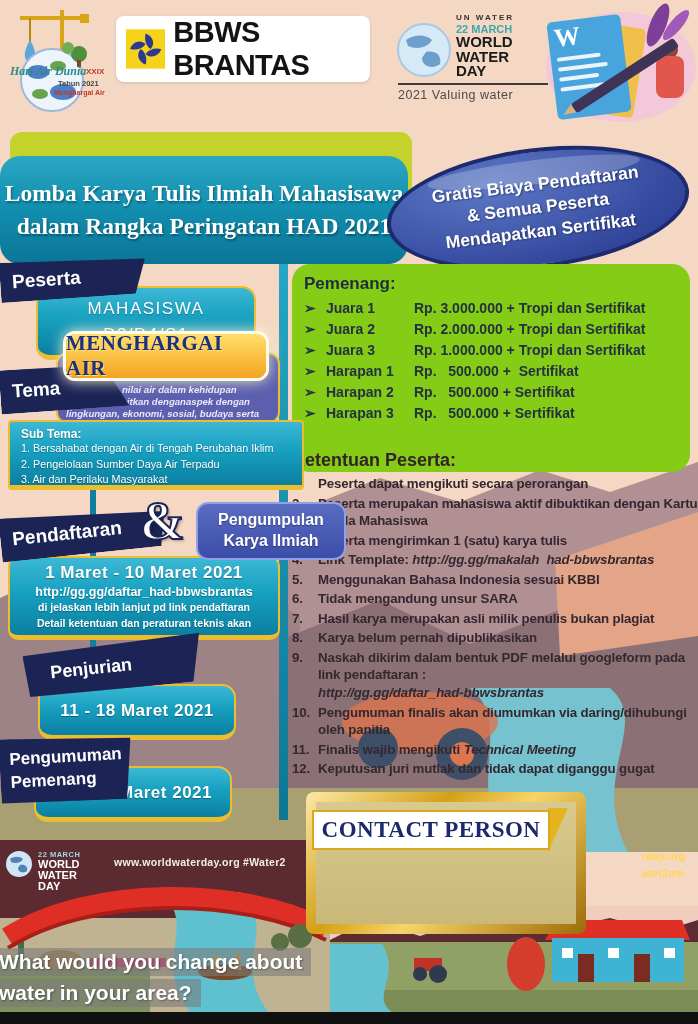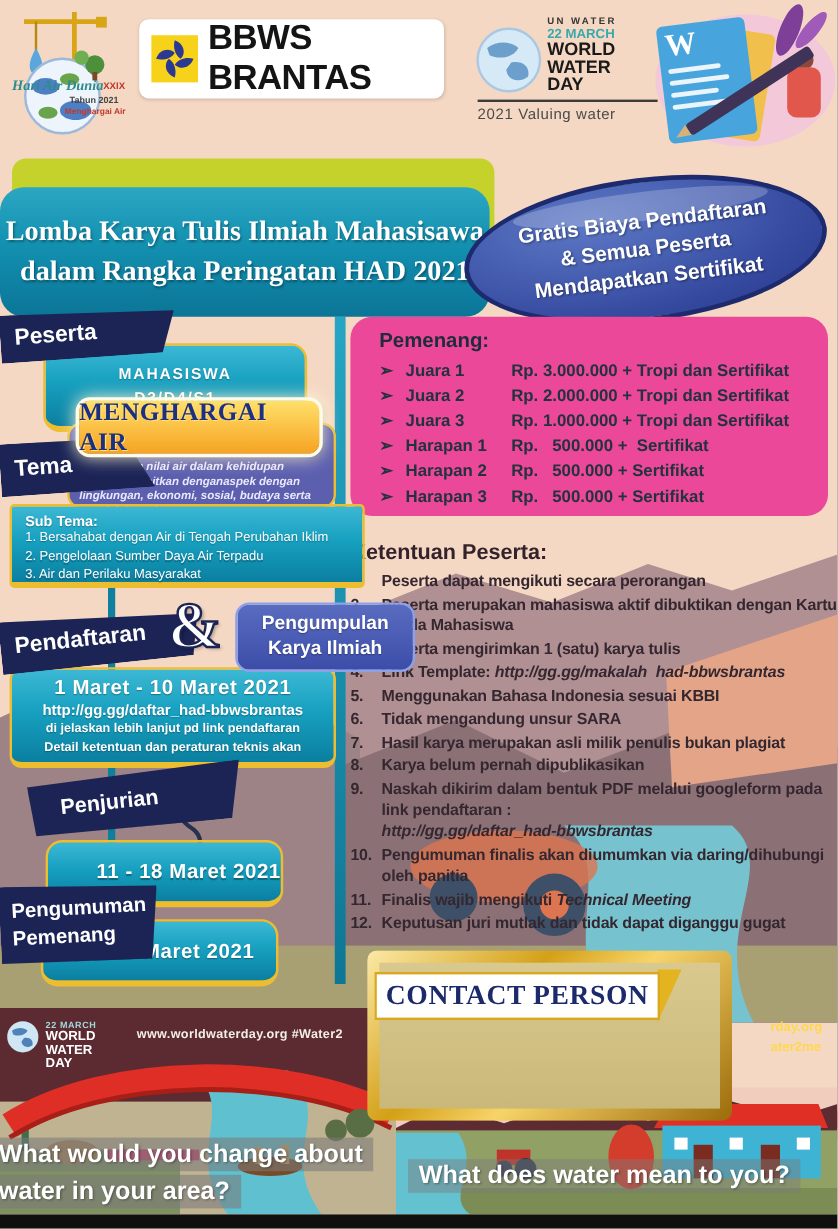--- a/index.html
+++ b/index.html
@@ -56,21 +56,21 @@
           box-shadow:2px 3px 6px rgba(0,0,0,.3);z-index:4;}
   .tealbox{background:linear-gradient(180deg,#3cb8d4 0%,#17a0c0 45%,#0b7fa0 100%);
            border:2px solid #edbd30;border-bottom-width:5px;border-radius:14px;color:#fff;z-index:3;box-sizing:border-box;}
   .vline-left{left:90px;top:232px;width:6px;height:558px;background:#0e7f9c;z-index:1;}
   .vbar-right{left:279px;top:264px;width:9px;height:556px;background:linear-gradient(180deg,#27a5c4,#0d7795);z-index:1;}
   .squiggle{left:138px;top:612px;z-index:1;}
 
   .peserta-ribbon{left:0;top:258px;width:134px;height:40px;transform:rotate(-4deg);
                   clip-path:polygon(0 0,100% 14%,92% 100%,0 100%);padding-left:12px;font-size:19px;}
   .mahasiswa-box{left:36px;top:286px;width:220px;height:74px;display:flex;flex-direction:column;justify-content:center;align-items:center;}
-  .mah-line{font-weight:bold;font-size:13px;letter-spacing:1.5px;text-shadow:0 1px 1px rgba(0,0,0,.3);line-height:1.5;}
+  .mah-line{font-weight:normal;font-size:17px;letter-spacing:1.5px;text-shadow:0 1px 1px rgba(0,0,0,.3);line-height:1.5;}
 
   .tema-ribbon{left:0;top:366px;width:116px;height:44px;transform:rotate(-4deg);
                clip-path:polygon(0 0,82% 4%,100% 100%,0 100%);padding-left:12px;font-size:19px;}
   .purple-box{left:56px;top:352px;width:224px;height:72px;background:#5c5fae;border:2px solid #edbd30;border-radius:12px;z-index:3;box-sizing:border-box;}
   .tema-desc{position:absolute;left:8px;right:6px;top:30px;font-size:9.6px;font-style:italic;font-weight:bold;
              color:#eae8fb;line-height:1.25;}
   .starburst{left:66px;top:334px;width:200px;height:44px;z-index:5;border-radius:9px;
              background:linear-gradient(180deg,#ffe06a,#f6a322);
              box-shadow:0 0 0 3px #fffbe8,0 0 14px 3px rgba(255,250,220,.95),2px 3px 6px rgba(0,0,0,.25);
              display:flex;align-items:center;justify-content:center;}
@@ -88,47 +88,47 @@
                    background:linear-gradient(180deg,#5a6cc0,#3b4da8);border:2px solid #8ea0e8;
                    display:flex;flex-direction:column;justify-content:center;align-items:center;box-sizing:border-box;}
   .peng-line{color:#fff;font-weight:bold;font-size:16px;line-height:1.3;text-shadow:0 1px 1px rgba(0,0,0,.35);}
   .pendaftaran-info{left:8px;top:556px;width:272px;height:84px;border-radius:10px;text-align:center;padding-top:5px;}
   .pi-date{font-weight:bold;font-size:17px;letter-spacing:.5px;text-shadow:0 1px 1px rgba(0,0,0,.35);}
   .pi-link{font-weight:bold;font-size:12.5px;margin-top:2px;text-shadow:0 1px 1px rgba(0,0,0,.35);}
   .pi-note{font-weight:bold;font-size:10.5px;line-height:1.3;margin-top:2px;text-shadow:0 1px 1px rgba(0,0,0,.3);}
 
   .penjurian-ribbon{left:24px;top:642px;width:152px;height:48px;transform:rotate(-6deg);
                     clip-path:polygon(0 10%,100% 0,94% 100%,2% 96%);padding-left:26px;font-size:18px;}
-  .penjurian-box{left:38px;top:700px;width:198px;height:56px;display:flex;align-items:center;justify-content:flex-end;}
+  .penjurian-box{left:38px;top:684px;width:198px;height:56px;display:flex;align-items:center;justify-content:center;}
   .date-text{font-weight:bold;font-size:17px;letter-spacing:.5px;text-shadow:0 1px 1px rgba(0,0,0,.35);}
 
   .pengumuman-ribbon{left:0;top:736px;width:122px;height:66px;transform:rotate(-3deg);
                      clip-path:polygon(0 0,100% 8%,95% 100%,0 97%);flex-direction:column;align-items:flex-start;
                      justify-content:center;padding-left:10px;font-size:17px;line-height:1.35;}
   .pengumuman-box{left:34px;top:766px;width:198px;height:56px;display:flex;align-items:center;justify-content:center;padding-left:40px;}
 
   
-  .pemenang-box{left:292px;top:264px;width:398px;height:166px;background:#ec4899;border-radius:18px;
-                padding:10px 24px;box-sizing:border-box;z-index:3;}
+  .pemenang-box{left:292px;top:264px;width:398px;height:208px;background:#84cc16;border-radius:18px;
+                padding:10px 12px;box-sizing:border-box;z-index:3;}
   .pemenang-title{font-weight:bold;font-size:17px;color:#1e2c3c;margin-bottom:4px;}
   .p-row{display:flex;font-size:14px;font-weight:bold;color:#24323f;line-height:1.5;}
   .p-bullet{width:22px;}
   .p-name{width:88px;}
   .p-prize{flex:1;white-space:pre-wrap;}
 
   .ketentuan{left:292px;top:450px;width:406px;z-index:3;}
   .ketentuan-title{font-weight:bold;font-size:18px;color:#33222b;margin-bottom:4px;}
   .k-item{display:flex;font-size:13.3px;font-weight:bold;color:#342730;line-height:1.32;letter-spacing:-.15px;margin-bottom:2px;}
   .k-num{width:26px;flex:none;}
   .k-body{flex:1;white-space:pre-wrap;}
   .k-italic{font-style:italic;}
   .k-line2{display:block;font-style:italic;}
 
   
-  .contact-box{left:306px;top:792px;width:304px;height:142px;z-index:6;border-radius:8px;
+  .contact-box{left:306px;top:792px;width:280px;height:142px;z-index:6;border-radius:8px;
                border:10px solid transparent;box-sizing:border-box;
                background:linear-gradient(180deg,#d9c98e,#c9b878) padding-box,
                           linear-gradient(135deg,#fce9a6 0%,#d4a017 35%,#f7d469 55%,#9c6b0a 100%) border-box;padding-left:27px;}
   .contact-ribbon{position:absolute;left:-4px;top:8px;width:238px;height:40px;background:#fff;
                   border:2px solid #d9a81c;display:flex;align-items:center;justify-content:center;box-sizing:border-box;}
   .contact-ribbon-title{font-family:"Liberation Serif",serif;font-weight:bold;font-size:23px;color:#1c2a6b;letter-spacing:.5px;}
   .contact-fold{position:absolute;left:232px;top:6px;width:0;height:0;border-top:44px solid #e3b320;border-right:20px solid transparent;}
   .contact-rows{position:absolute;left:12px;right:8px;top:56px;}
   .c-row{display:flex;font-weight:bold;font-size:21px;color:#1c2a5e;line-height:1.5;}
   .c-name{width:108px;flex:none;}
@@ -453,17 +453,16 @@
       <rect x="248" y="48" width="16" height="28" fill="#7a2c20"></rect>
       <rect x="304" y="48" width="16" height="28" fill="#7a2c20"></rect>
       <rect x="232" y="42" width="11" height="10" fill="#ffffff"></rect>
       <rect x="278" y="42" width="11" height="10" fill="#ffffff"></rect>
       <rect x="334" y="42" width="11" height="10" fill="#ffffff"></rect>
       <ellipse cx="196" cy="58" rx="19" ry="27" fill="#d43c2c"></ellipse>
       <rect x="84" y="52" width="28" height="13" fill="#c03328"></rect>
       <circle cx="90" cy="68" r="7" fill="#2f3a4e"></circle>
       <circle cx="108" cy="68" r="9" fill="#2f3a4e"></circle>
     </svg>
-    <div class="q-band q-right">What does water mean to you?</div>
   </div>
 
   <div class="abs black-bar"></div>
 </div>
 
 </body></html>

